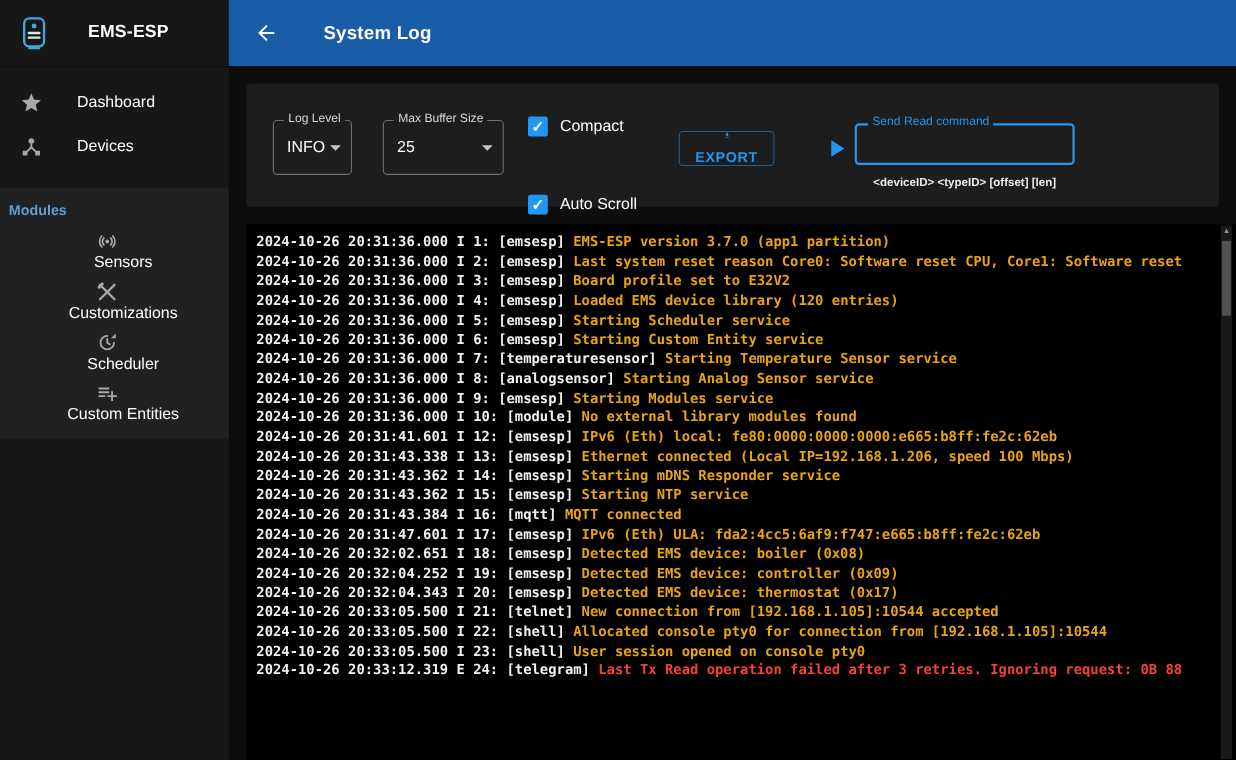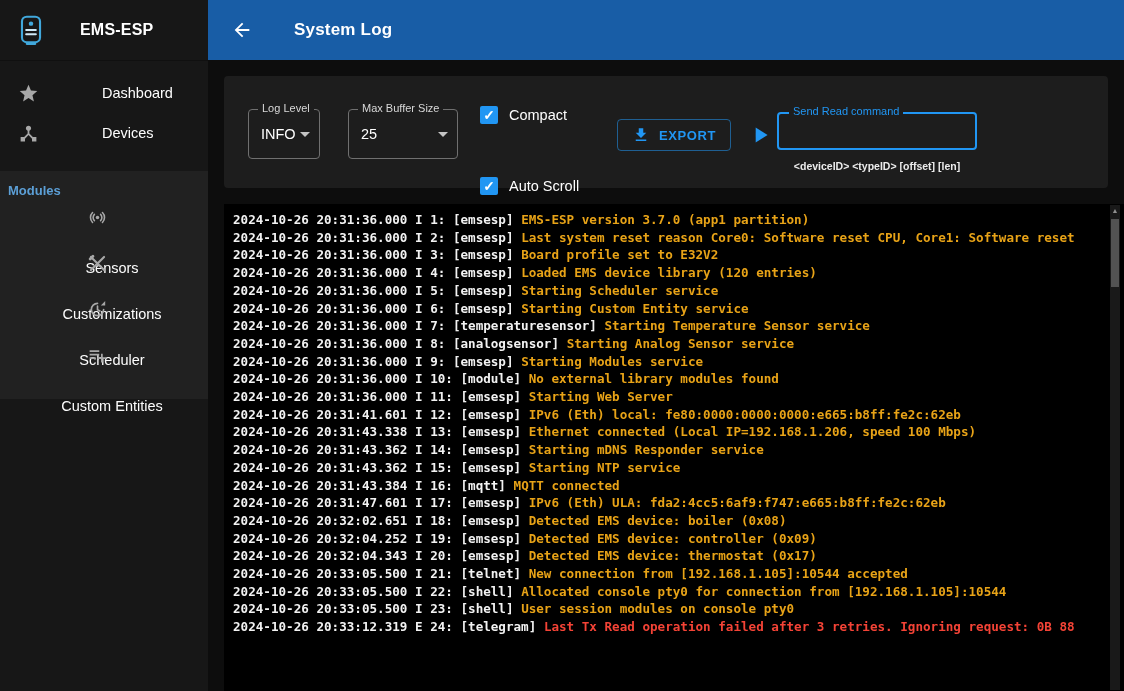--- a/index.html
+++ b/index.html
@@ -9,21 +9,21 @@
     font-family:"Liberation Sans", sans-serif;
     -webkit-font-smoothing:antialiased;
   }
   .app{display:flex;width:1124px;height:691px;}
 
   
   .sidebar{flex:0 0 208px;width:208px;background:#171717;display:flex;flex-direction:column;}
   .sb-header{height:60px;flex:0 0 60px;display:flex;align-items:center;padding-left:14px;gap:32px;border-bottom:1px solid #101010;}
   .app-name{color:#ffffff;font-size:16px;font-weight:bold;letter-spacing:.2px;}
   .sb-nav{padding-top:12px;}
-  .sb-item{height:40px;display:flex;align-items:center;padding-left:16px;cursor:pointer;gap:32px;}
+  .sb-item{height:40px;display:flex;align-items:center;padding-left:16px;cursor:pointer;}
   .modules .sb-item{height:46px;flex-direction:column;}
   .sb-icon{width:24px;height:24px;margin-right:30px;display:flex;align-items:center;justify-content:center;color:#a8a8a8;}
   .sb-label{color:#fdfdfd;font-size:14.5px;font-weight:500;}
   .modules{background:#212121;margin-top:18px;padding:2px 0 8px;}
   .modules-header{color:var(--modules-header,#5c9fd6);font-size:13px;font-weight:bold;padding:10px 0 9px 8px;}
 
   
   .main{flex:1;display:flex;flex-direction:column;min-width:0;}
   .topbar{height:60px;flex:0 0 60px;background:var(--topbar,#185da6);display:flex;align-items:center;padding-left:22px;gap:40px;}
   .back-btn{width:24px;height:24px;display:flex;align-items:center;justify-content:center;color:#ffffff;cursor:pointer;}
@@ -47,21 +47,21 @@
   #compact-row{left:256px;top:27px;}
   #autoscroll-row{left:256px;top:66px;margin-top:32px;}
   .checkbox{width:18px;height:18px;background:var(--accent,#2196f3);border-radius:2px;color:#fff;
     display:flex;align-items:center;justify-content:center;cursor:pointer;}
   .checkbox::after{content:"\2713";font-size:14px;font-weight:bold;line-height:1;}
   .checklabel{color:#ffffff;font-size:14.5px;}
 
   .export-btn{position:absolute;left:393px;top:43px;height:32px;display:inline-flex;align-items:center;gap:9px;
     padding:0 14px;background:transparent;border:1px solid rgba(33,150,243,.55);border-radius:4px;
     color:var(--accent,#2196f3);font-size:13px;font-weight:bold;letter-spacing:.6px;cursor:pointer;box-sizing:border-box;
-    font-family:"Liberation Sans", sans-serif;}
+    font-family:"Liberation Sans", sans-serif;flex-direction:column;}
 
   .play-btn{position:absolute;left:523px;top:46px;width:26px;height:26px;display:flex;align-items:center;justify-content:center;
     color:var(--accent,#2196f3);cursor:pointer;}
 
   .send-field{position:absolute;left:553px;top:36px;width:200px;height:38px;border:2px solid var(--accent,#2196f3);
     border-radius:4px;box-sizing:border-box;}
   .send-field .lbl{position:absolute;top:-9px;left:10px;background:#1d1d1d;padding:0 4px;font-size:11px;
     color:var(--accent,#2196f3);font-weight:500;white-space:nowrap;}
   .send-field input{width:100%;height:100%;background:transparent;border:none;outline:none;color:#fff;
     font-size:14px;padding:0 10px;box-sizing:border-box;font-family:"Liberation Sans", sans-serif;}
@@ -229,33 +229,32 @@
             <div class="log-line"><span class="pfx">2024-10-26 20:31:36.000 I 1: [emsesp] </span><span class="msg sev-info">EMS-ESP version 3.7.0 (app1 partition)</span></div>
             <div class="log-line"><span class="pfx">2024-10-26 20:31:36.000 I 2: [emsesp] </span><span class="msg sev-info">Last system reset reason Core0: Software reset CPU, Core1: Software reset</span></div>
             <div class="log-line"><span class="pfx">2024-10-26 20:31:36.000 I 3: [emsesp] </span><span class="msg sev-info">Board profile set to E32V2</span></div>
             <div class="log-line"><span class="pfx">2024-10-26 20:31:36.000 I 4: [emsesp] </span><span class="msg sev-info">Loaded EMS device library (120 entries)</span></div>
             <div class="log-line"><span class="pfx">2024-10-26 20:31:36.000 I 5: [emsesp] </span><span class="msg sev-info">Starting Scheduler service</span></div>
             <div class="log-line"><span class="pfx">2024-10-26 20:31:36.000 I 6: [emsesp] </span><span class="msg sev-info">Starting Custom Entity service</span></div>
             <div class="log-line"><span class="pfx">2024-10-26 20:31:36.000 I 7: [temperaturesensor] </span><span class="msg sev-info">Starting Temperature Sensor service</span></div>
             <div class="log-line"><span class="pfx">2024-10-26 20:31:36.000 I 8: [analogsensor] </span><span class="msg sev-info">Starting Analog Sensor service</span></div>
             <div class="log-line"><span class="pfx">2024-10-26 20:31:36.000 I 9: [emsesp] </span><span class="msg sev-info">Starting Modules service</span></div>
             <div class="log-line"><span class="pfx">2024-10-26 20:31:36.000 I 10: [module] </span><span class="msg sev-info">No external library modules found</span></div>
-            <div class="log-line"><span class="pfx">2024-10-26 20:31:36.000 I 11: [emsesp] </span><span class="msg sev-info">Starting Web Server</span></div>
             <div class="log-line"><span class="pfx">2024-10-26 20:31:41.601 I 12: [emsesp] </span><span class="msg sev-info">IPv6 (Eth) local: fe80:0000:0000:0000:e665:b8ff:fe2c:62eb</span></div>
             <div class="log-line"><span class="pfx">2024-10-26 20:31:43.338 I 13: [emsesp] </span><span class="msg sev-info">Ethernet connected (Local IP=192.168.1.206, speed 100 Mbps)</span></div>
             <div class="log-line"><span class="pfx">2024-10-26 20:31:43.362 I 14: [emsesp] </span><span class="msg sev-info">Starting mDNS Responder service</span></div>
             <div class="log-line"><span class="pfx">2024-10-26 20:31:43.362 I 15: [emsesp] </span><span class="msg sev-info">Starting NTP service</span></div>
             <div class="log-line"><span class="pfx">2024-10-26 20:31:43.384 I 16: [mqtt] </span><span class="msg sev-info">MQTT connected</span></div>
             <div class="log-line"><span class="pfx">2024-10-26 20:31:47.601 I 17: [emsesp] </span><span class="msg sev-info">IPv6 (Eth) ULA: fda2:4cc5:6af9:f747:e665:b8ff:fe2c:62eb</span></div>
             <div class="log-line"><span class="pfx">2024-10-26 20:32:02.651 I 18: [emsesp] </span><span class="msg sev-info">Detected EMS device: boiler (0x08)</span></div>
             <div class="log-line"><span class="pfx">2024-10-26 20:32:04.252 I 19: [emsesp] </span><span class="msg sev-info">Detected EMS device: controller (0x09)</span></div>
             <div class="log-line"><span class="pfx">2024-10-26 20:32:04.343 I 20: [emsesp] </span><span class="msg sev-info">Detected EMS device: thermostat (0x17)</span></div>
             <div class="log-line"><span class="pfx">2024-10-26 20:33:05.500 I 21: [telnet] </span><span class="msg sev-info">New connection from [192.168.1.105]:10544 accepted</span></div>
             <div class="log-line"><span class="pfx">2024-10-26 20:33:05.500 I 22: [shell] </span><span class="msg sev-info">Allocated console pty0 for connection from [192.168.1.105]:10544</span></div>
-            <div class="log-line"><span class="pfx">2024-10-26 20:33:05.500 I 23: [shell] </span><span class="msg sev-info">User session modules on console pty0</span></div>
+            <div class="log-line"><span class="pfx">2024-10-26 20:33:05.500 I 23: [shell] </span><span class="msg sev-info">User session opened on console pty0</span></div>
             <div class="log-line"><span class="pfx">2024-10-26 20:33:12.319 E 24: [telegram] </span><span class="msg sev-error">Last Tx Read operation failed after 3 retries. Ignoring request: 0B 88</span></div>
           </div>
         <div class="scrollbar">
           <div class="scroll-up"></div>
           <div class="scroll-thumb"></div>
         </div>
       </div>
 
     </section>
   </main>

